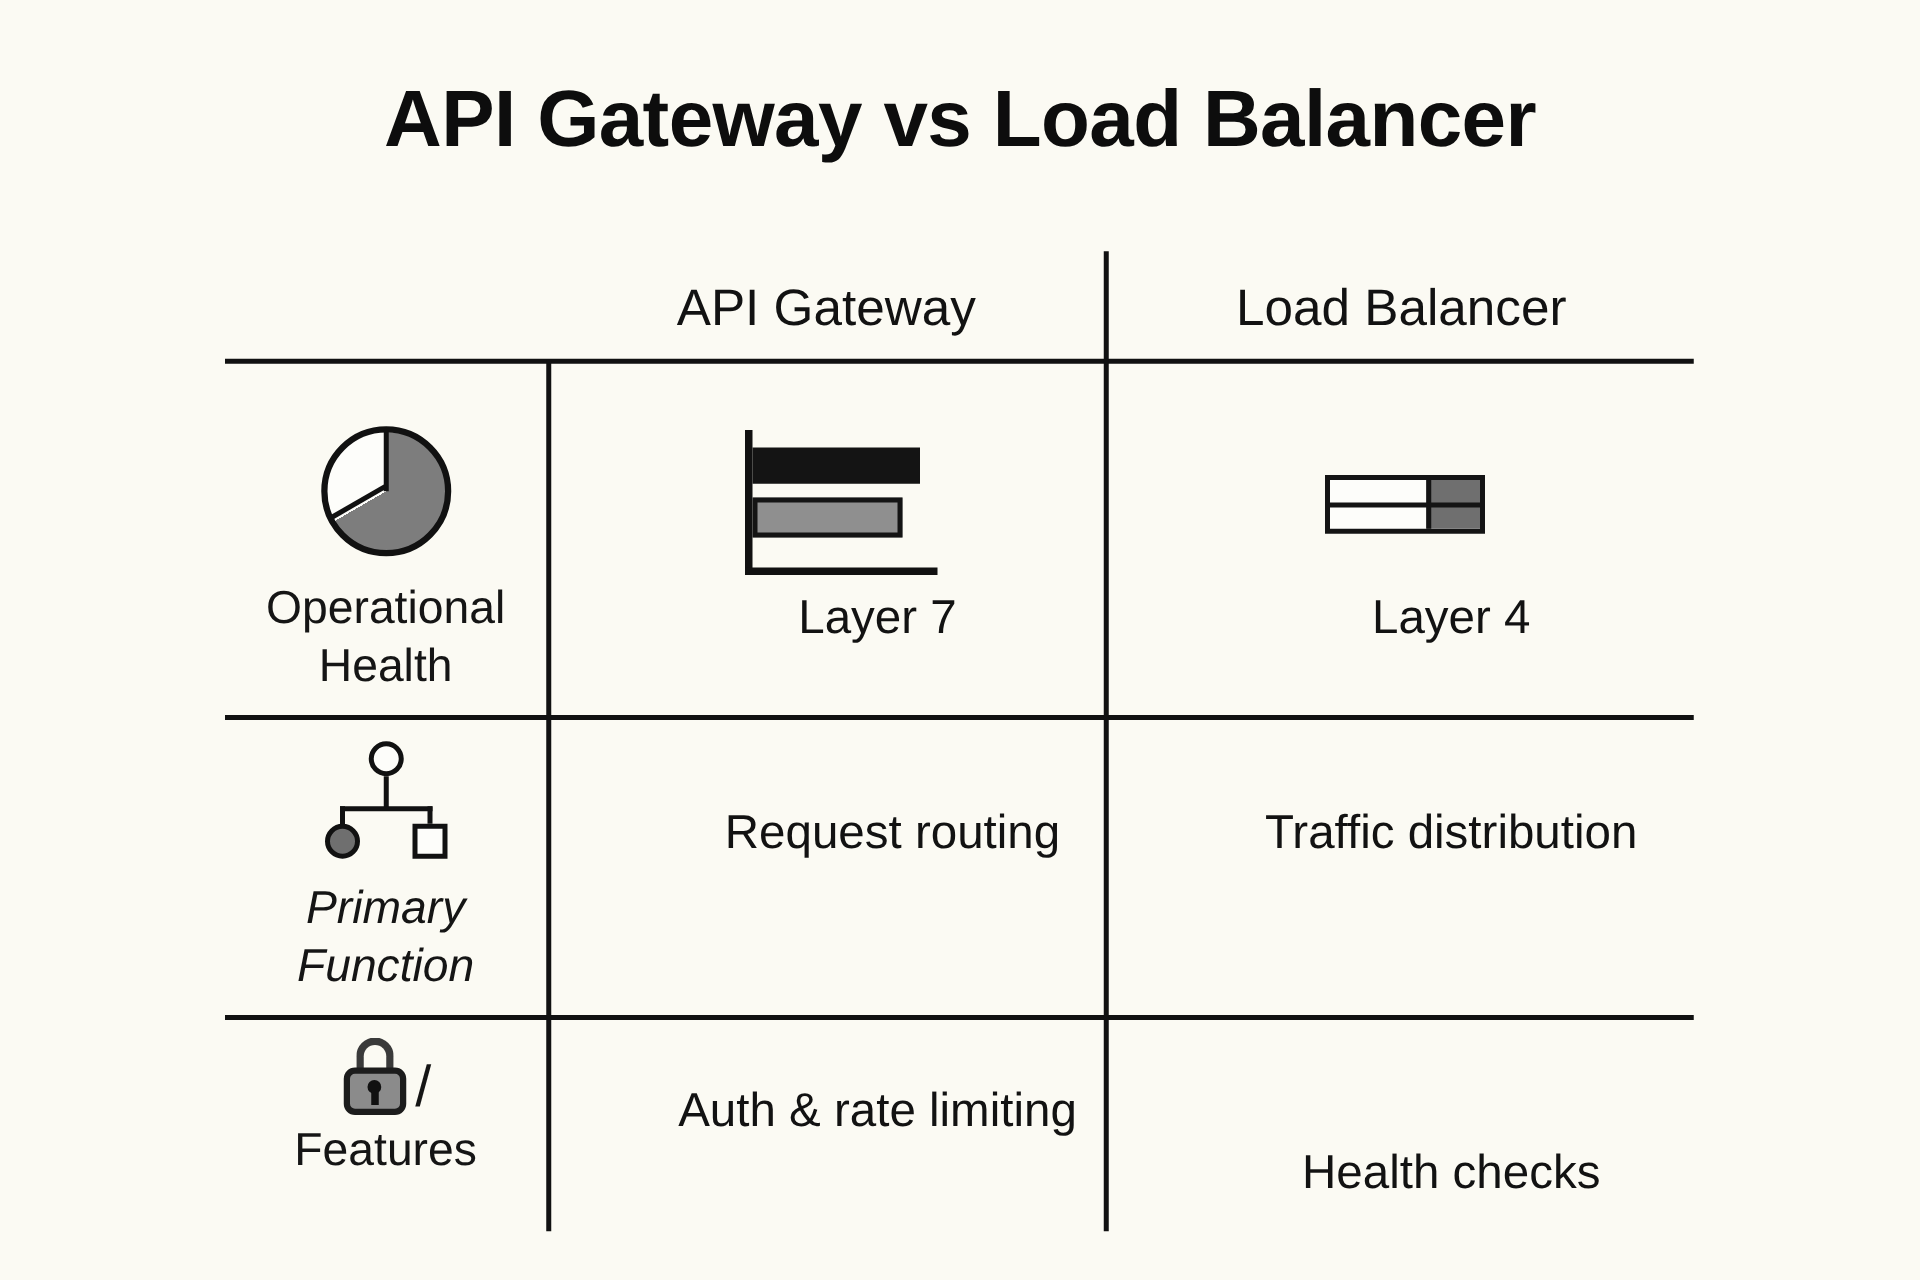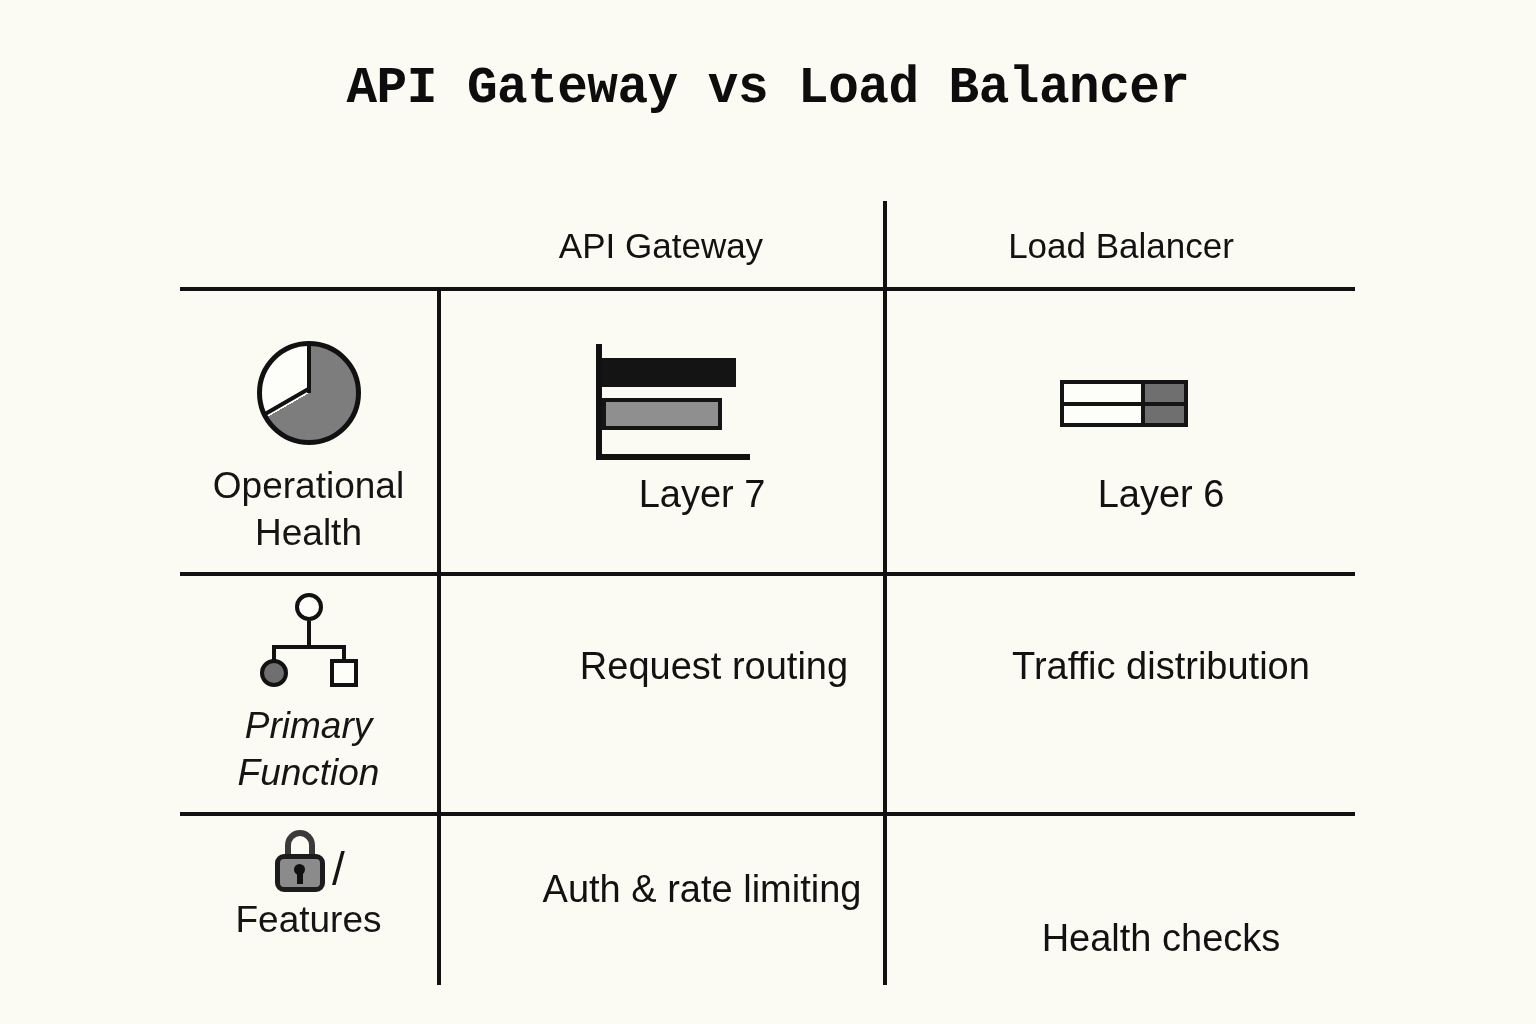--- a/index.html
+++ b/index.html
@@ -20,26 +20,25 @@
     height: 1024px;
   }
 
   
   .page-title {
     position: absolute;
     left: 0;
     top: 62px;
     width: 1536px;
     text-align: center;
-    font-size: 51px;
+    font-size: 64px;
     font-weight: 700;
     letter-spacing: -0.5px;
     line-height: 1.05;
     color: #0d0d0d;
-    font-family: Liberation Mono, monospace;
   }
 
   
   .rule-h {
     position: absolute;
     left: 180px;
     width: 1175px;
     height: 4px;
     background: #111111;
   }
@@ -48,21 +47,21 @@
     width: 4px;
     background: #111111;
   }
 
   
   .col-head {
     position: absolute;
     top: 218px;
     height: 56px;
     line-height: 56px;
-    font-size: 35px;
+    font-size: 41px;
     font-weight: 400;
     text-align: center;
     color: #121212;
     white-space: nowrap;
   }
   #head-gw { left: 439px; width: 444px; }
   #head-lb { left: 887px; width: 468px; }
 
   
   .row-label {
@@ -325,21 +324,21 @@
     <div class="bc-axis-x"></div>
   </div>
   <div class="cell-val cell-gw" style="top:473px;">Layer 7</div>
 
   <div class="split-icon">
     <div class="fill-tr"></div>
     <div class="fill-br"></div>
     <div class="mid-h"></div>
     <div class="mid-v"></div>
   </div>
-  <div class="cell-val cell-lb" style="top:473px;">Layer 6</div>
+  <div class="cell-val cell-lb" style="top:473px;">Layer 4</div>
 
   <div class="row-icon" style="top:592px; height:102px;">
     <div class="org-icon">
       <div class="node-top"></div>
       <div class="stem"></div>
       <div class="cross"></div>
       <div class="drop-l"></div>
       <div class="drop-r"></div>
       <div class="node-left"></div>
       <div class="node-right"></div>

